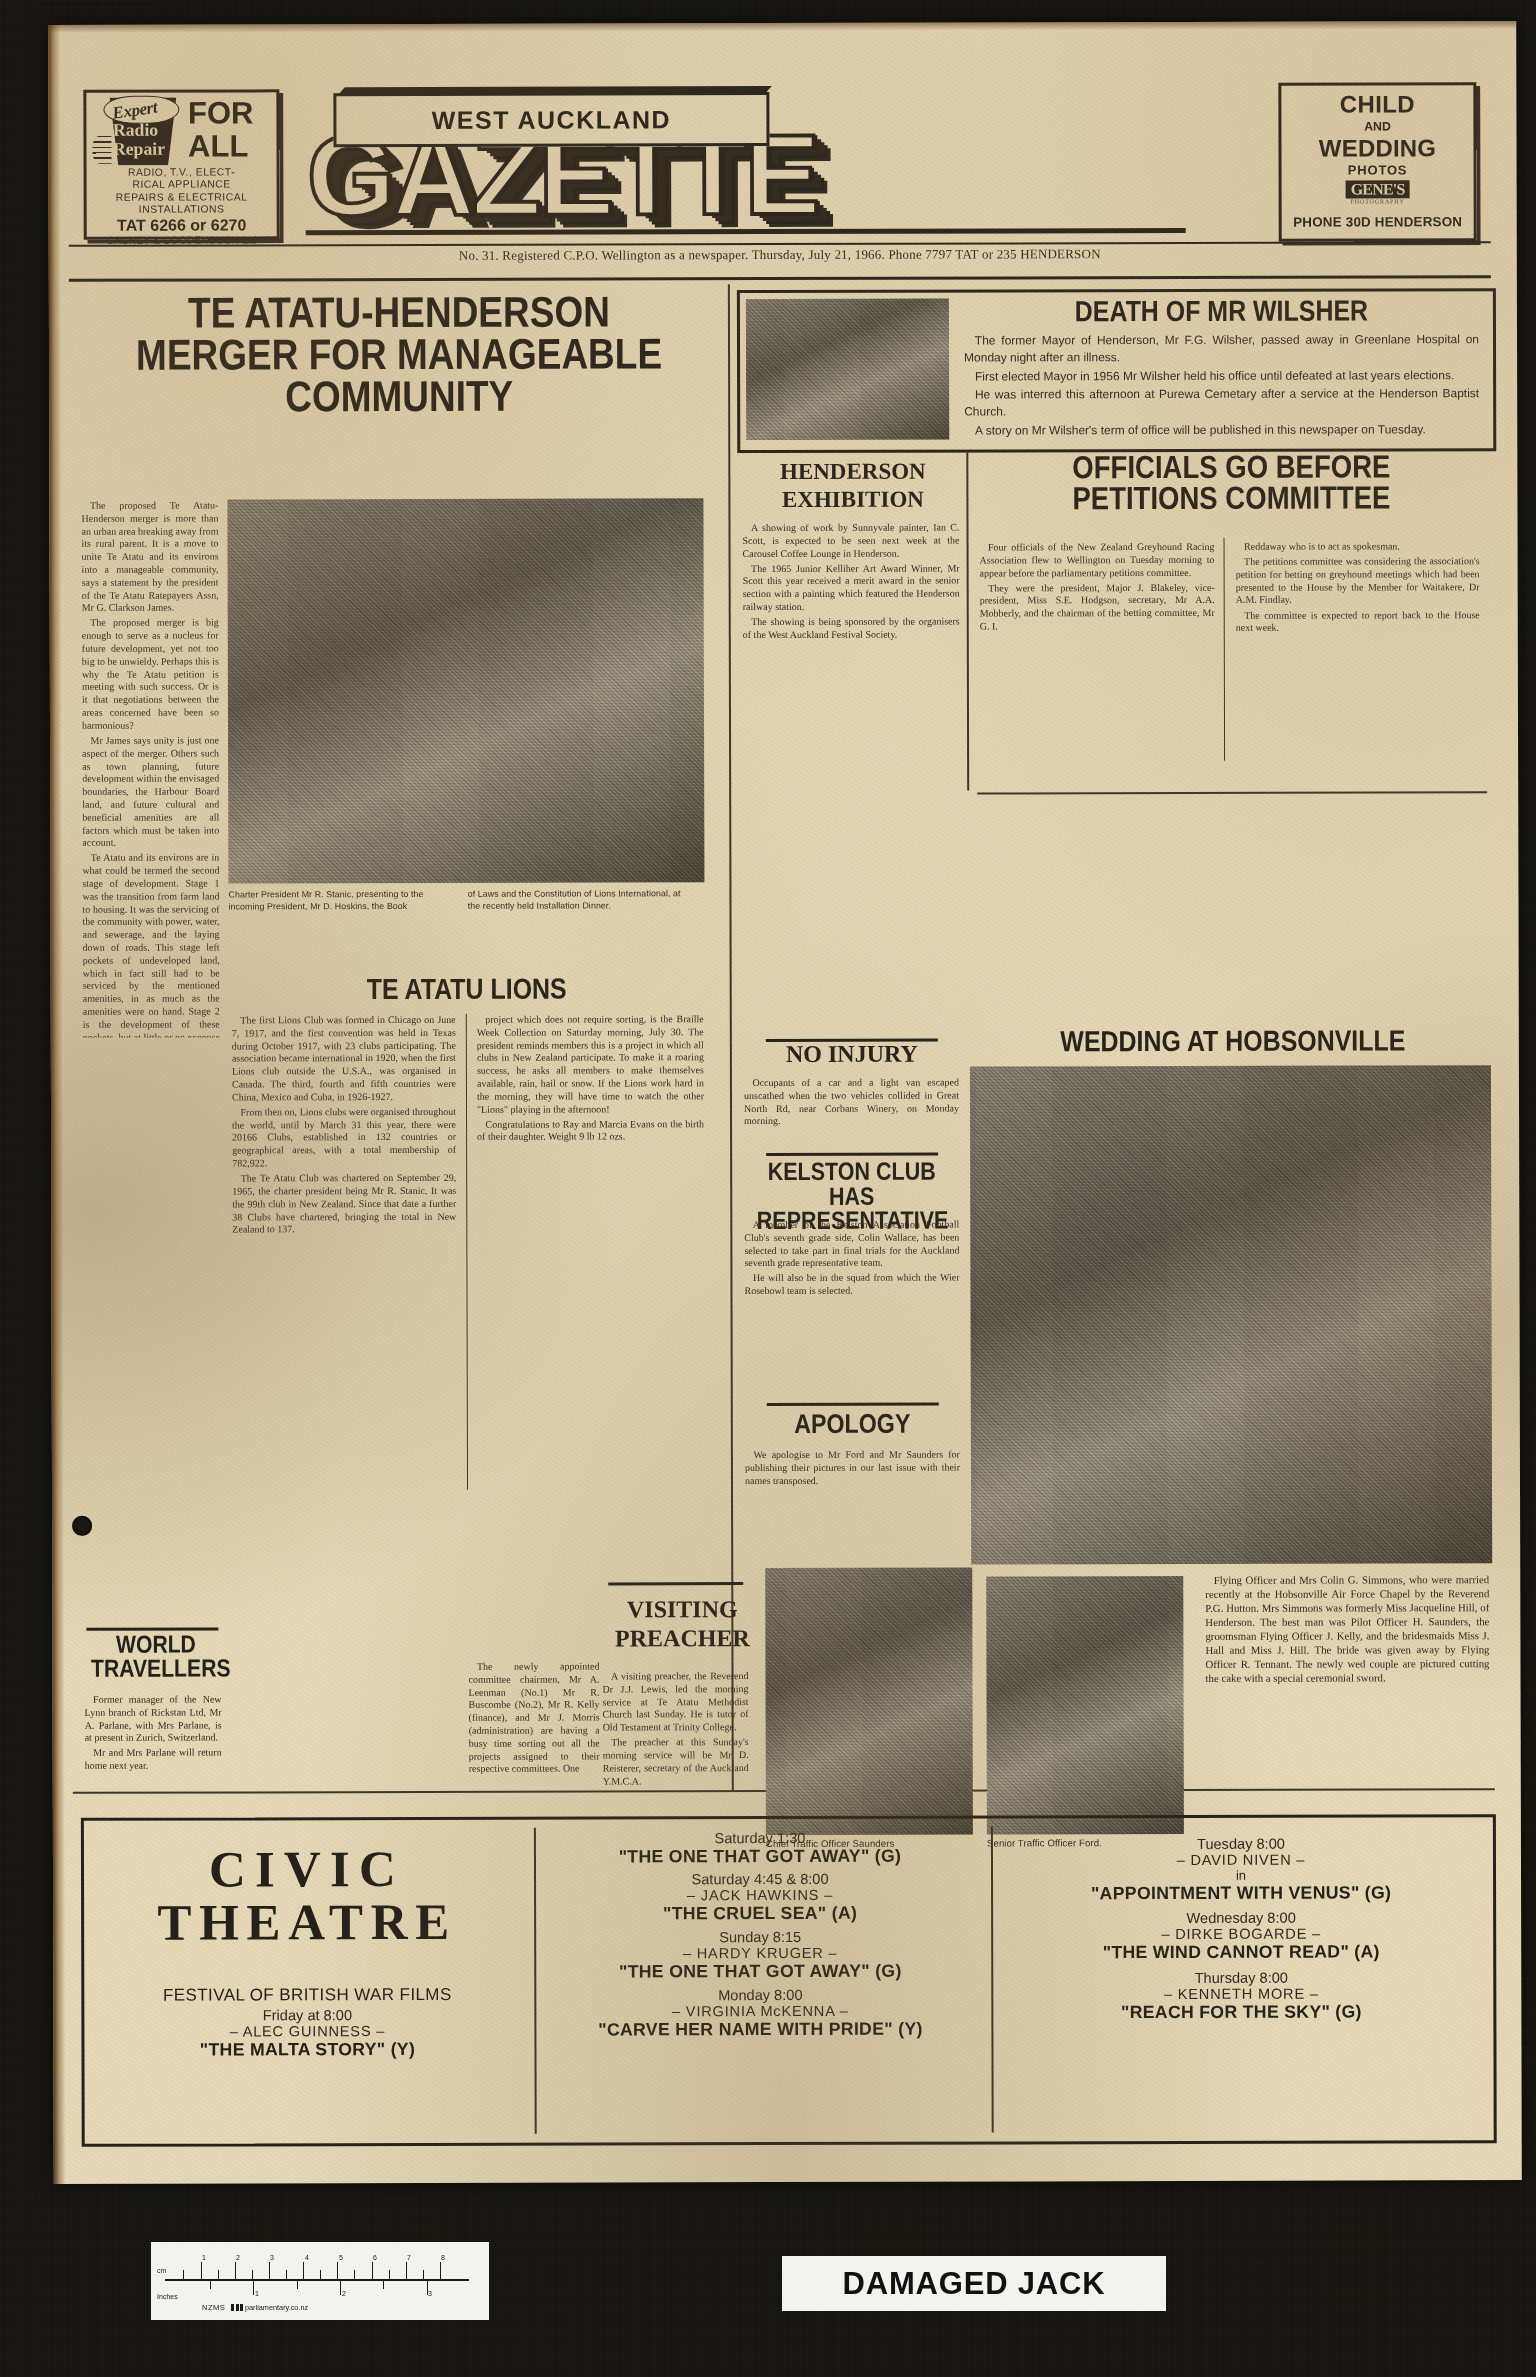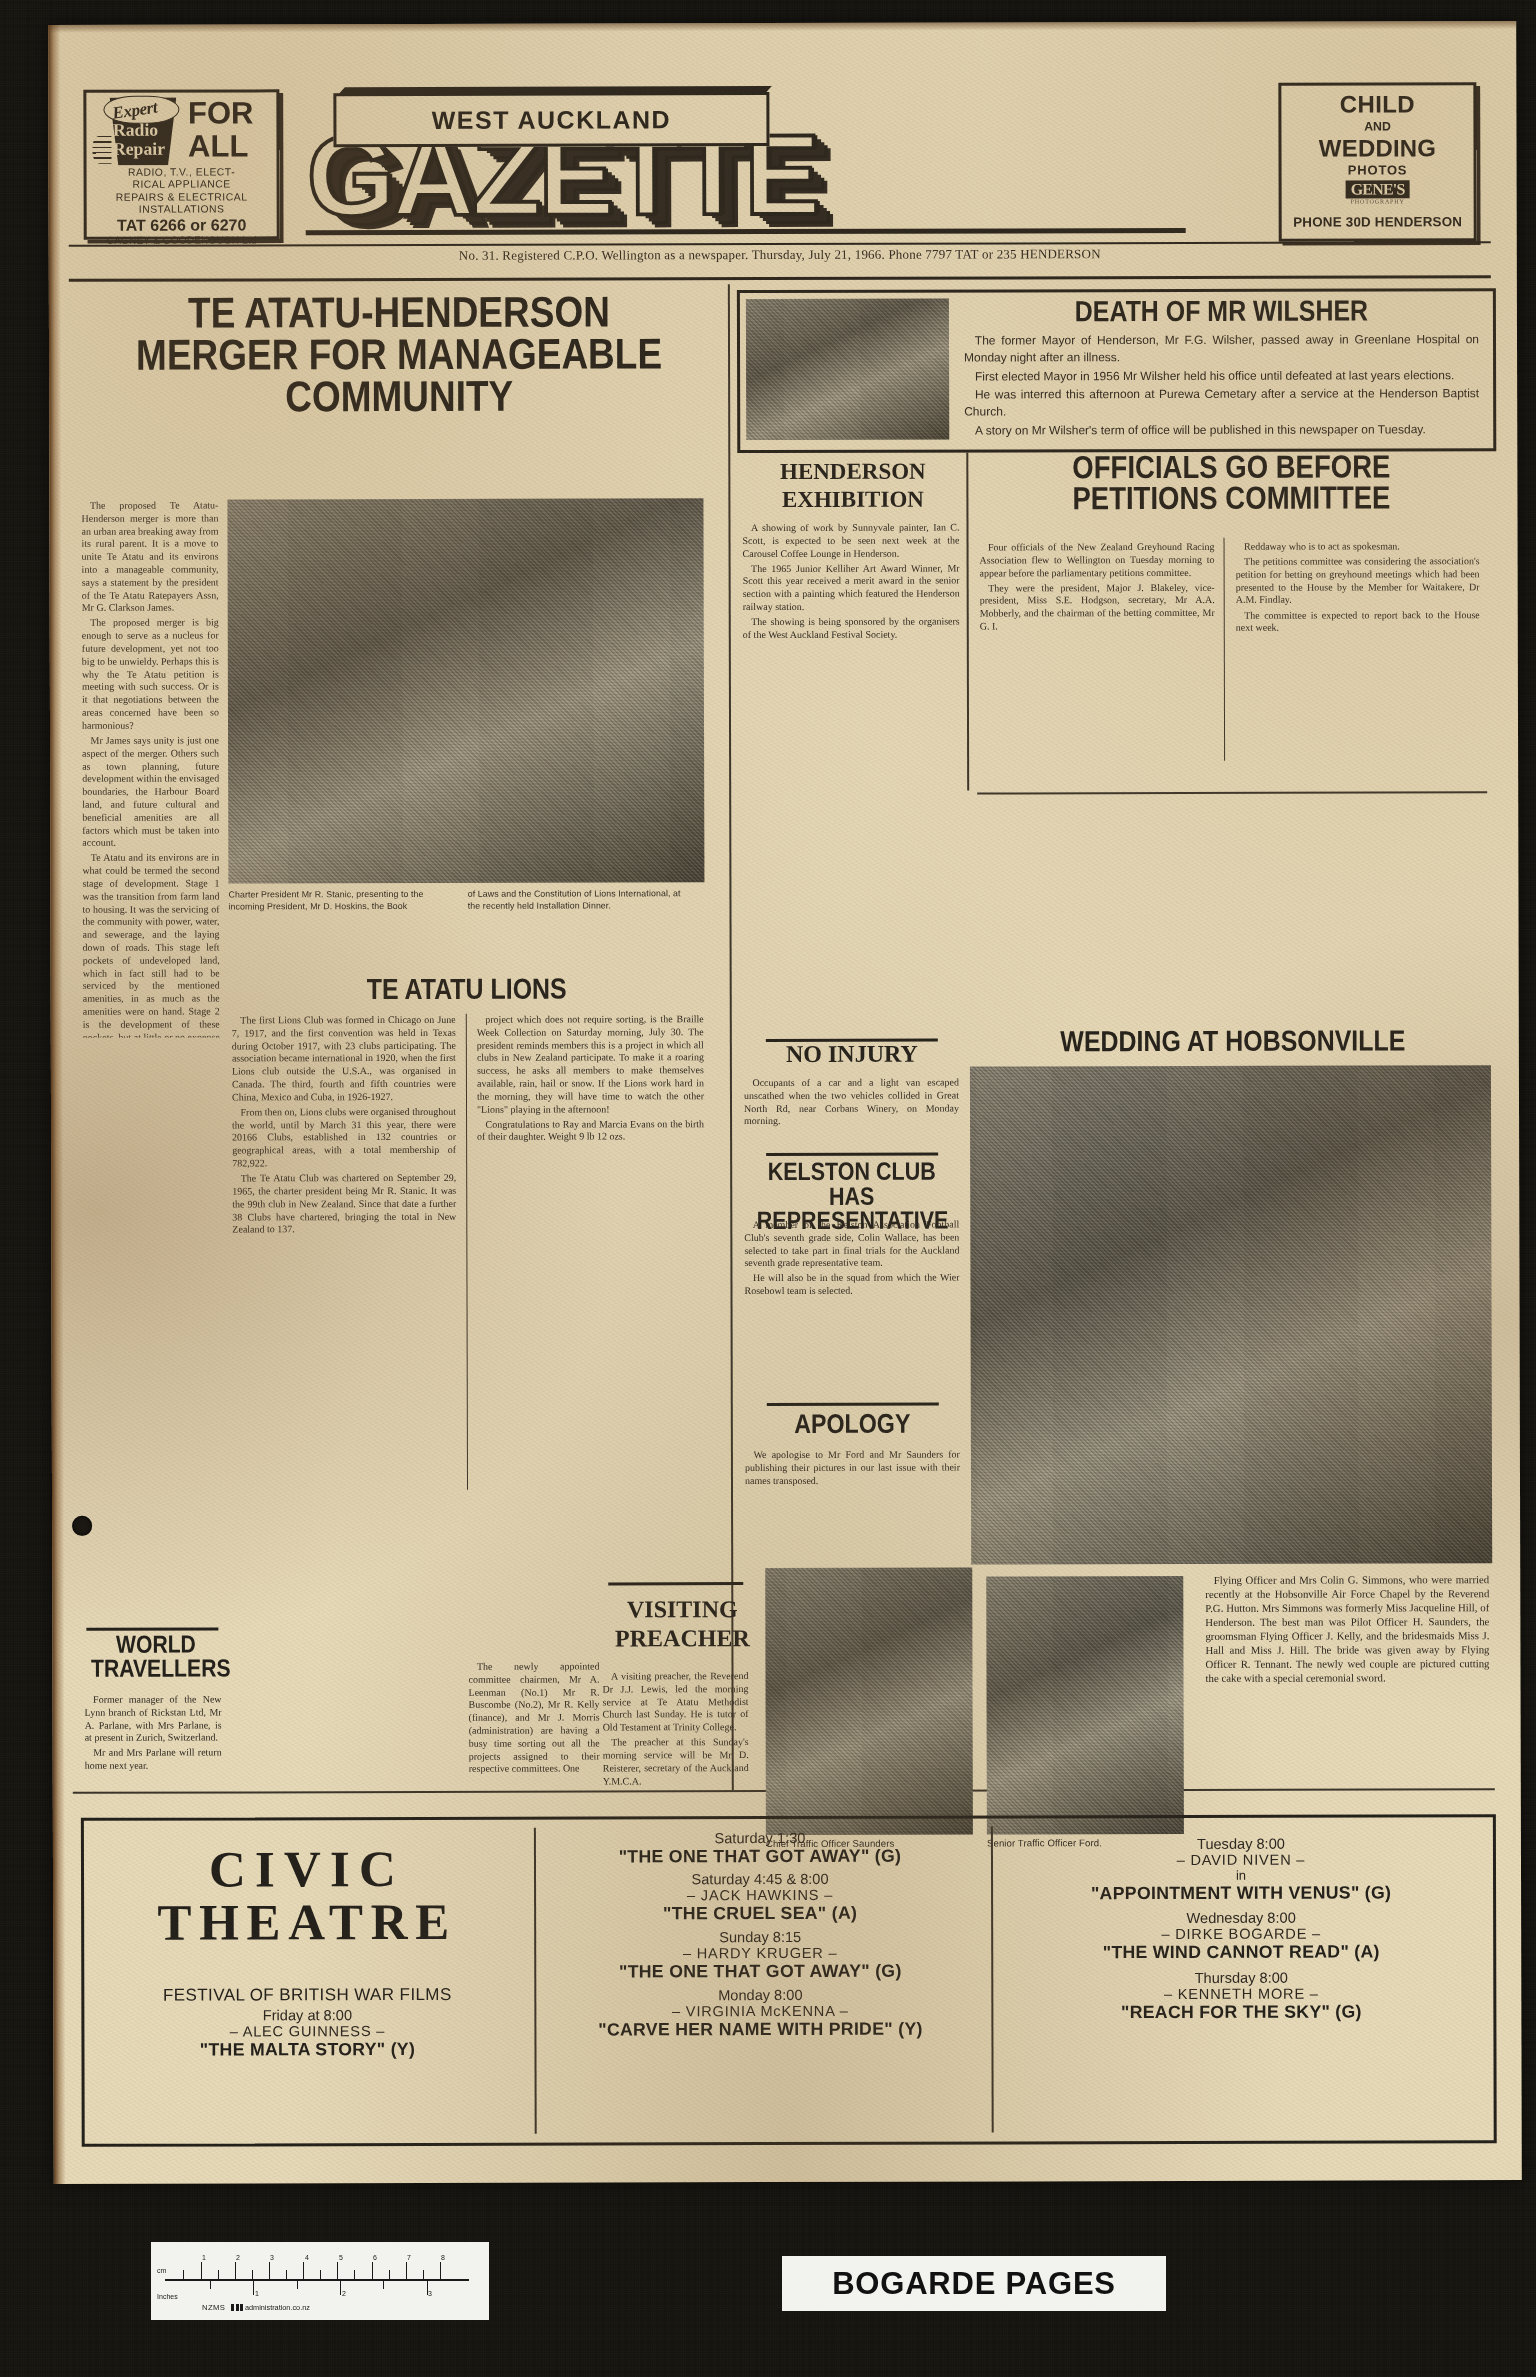--- a/index.html
+++ b/index.html
@@ -446,21 +446,21 @@
   </div>
 </div>
 
 <div class="ruler">
   <div class="ruler-inner" id="ruler-inner">
     <div class="cm">cm</div>
     <div class="inches">Inches</div>
     <div class="baseline"></div>
     <div class="nzms">NZMS</div>
     <div class="nzms-blocks"></div>
-    <div class="micro">administration.co.nz</div>
+    <div class="micro">parliamentary.co.nz</div>
   <div class="tick" style="left: 50px; top: 20px; height: 17px;"></div>
       <div class="tl" style="left: 51px; top: 12.3px;">1</div>
       <div class="tick" style="left: 32px; top: 28px; height: 9.2px;"></div>
       <div class="tick" style="left: 84px; top: 20px; height: 17px;"></div>
       <div class="tl" style="left: 85px; top: 12.3px;">2</div>
       <div class="tick" style="left: 67px; top: 28px; height: 9.2px;"></div>
       <div class="tick" style="left: 118px; top: 20px; height: 17px;"></div>
       <div class="tl" style="left: 119px; top: 12.3px;">3</div>
       <div class="tick" style="left: 101px; top: 28px; height: 9.2px;"></div>
       <div class="tick" style="left: 152px; top: 20px; height: 17px;"></div>
@@ -483,14 +483,14 @@
       <div class="tick" style="left: 59px; top: 38px; height: 9.2px;"></div>
       <div class="tick" style="left: 189px; top: 38px; height: 15.4px;"></div>
       <div class="tl" style="left: 191px; top: 48px;">2</div>
       <div class="tick" style="left: 146px; top: 38px; height: 9.2px;"></div>
       <div class="tick" style="left: 276px; top: 38px; height: 15.4px;"></div>
       <div class="tl" style="left: 277px; top: 48px;">3</div>
       <div class="tick" style="left: 232px; top: 38px; height: 9.2px;"></div>
     </div>
 </div>
 
-<div class="damaged">BOGARDE PAGES</div>
+<div class="damaged">DAMAGED JACK</div>
 
 
 </body></html>

